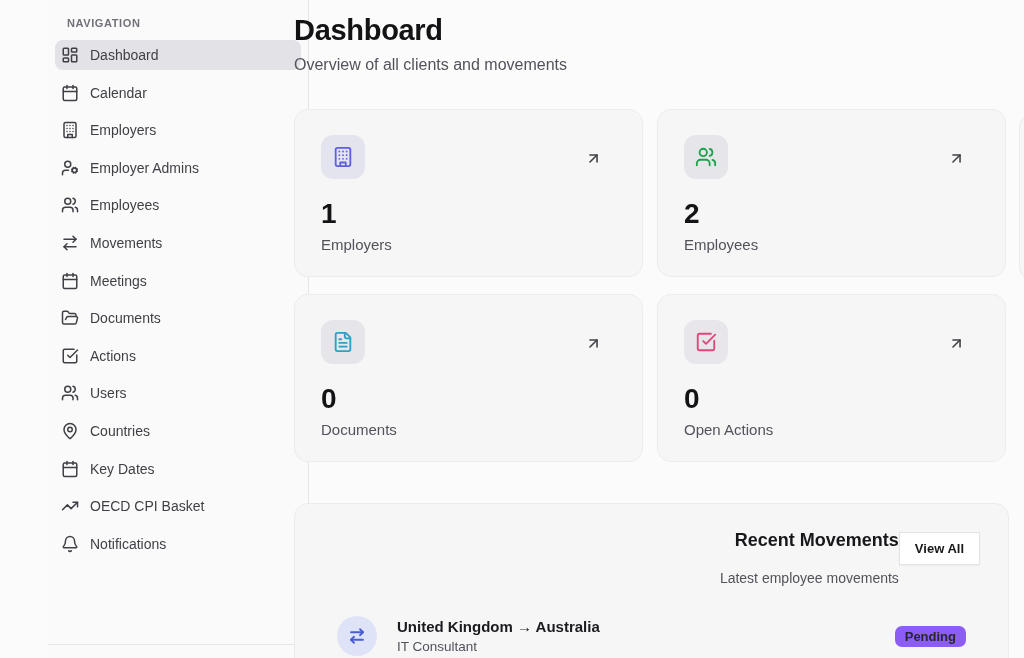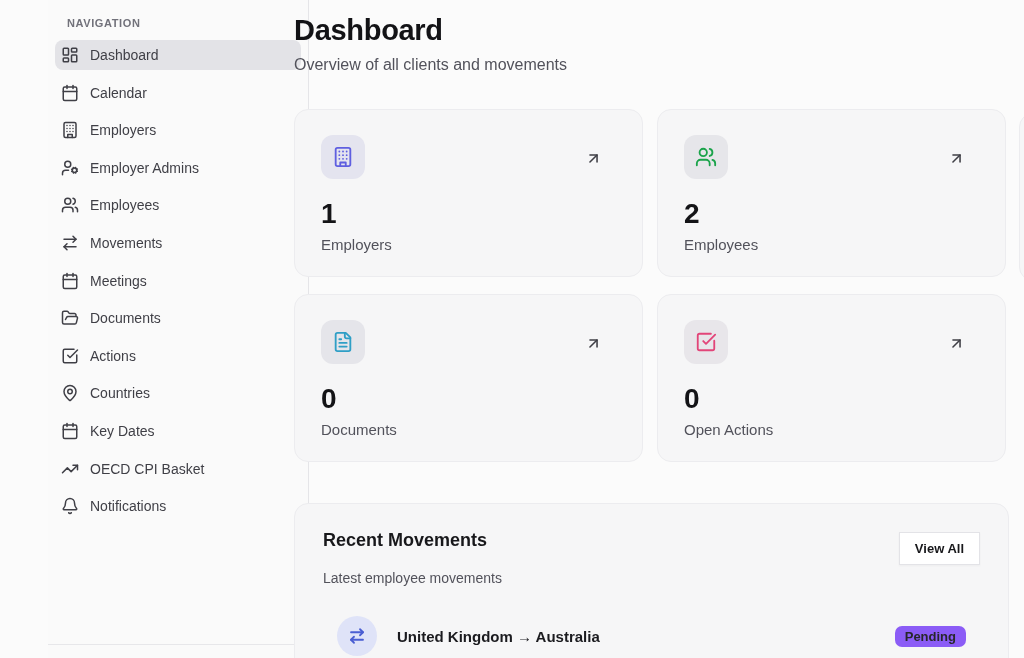--- a/index.html
+++ b/index.html
@@ -56,21 +56,21 @@
   .stat-value { margin-top:21px; font-size:28px; font-weight:700; line-height:1; color:#141417; }
   .stat-label { margin-top:8px; font-size:15px; color:#52525b; }
 
   .stat-card-partial {
     position:absolute; left:1019px; top:113px; width:80px; height:168px;
   }
 
   
   .recent-card { margin-top:41px; width:715px; height:240px; padding:26px 28px; }
   .recent-header { display:flex; align-items:flex-start; }
-  .recent-titles { flex:1; }
+  .recent-titles { flex:1;text-align:right; }
   .recent-title { font-size:18px; font-weight:700; color:#18181b; }
   .recent-subtitle { margin-top:19px; font-size:14px; color:#52525b; }
   .view-all-btn {
     margin-top:2px; background:#ffffff; border:1px solid #e3e3e7; border-radius:0;
     padding:8px 15px; font-size:13px; font-weight:700; color:#18181b;
     font-family:"Liberation Sans", sans-serif; cursor:pointer;
     box-shadow:0 1px 2px rgba(0,0,0,.04);
   }
   .movement-row { margin-top:30px; display:flex; align-items:center; padding:0 0 0 14px; }
   .movement-avatar {
@@ -192,20 +192,31 @@
     <span class="nav-label">Documents</span>
   </div>
       <div class="nav-item">
     <span class="nav-icon icon">
           <svg viewBox="0 0 24 24" fill="none" stroke="currentColor" stroke-width="2" stroke-linecap="round" stroke-linejoin="round">
             <path d="M21 10.656V19a2 2 0 0 1-2 2H5a2 2 0 0 1-2-2V5a2 2 0 0 1 2-2h12.344"></path>
             <path d="m9 11 3 3L22 4"></path>
           </svg>
         </span>
     <span class="nav-label">Actions</span>
+  </div>
+      <div class="nav-item">
+    <span class="nav-icon icon">
+          <svg viewBox="0 0 24 24" fill="none" stroke="currentColor" stroke-width="2" stroke-linecap="round" stroke-linejoin="round">
+            <path d="M16 21v-2a4 4 0 0 0-4-4H6a4 4 0 0 0-4 4v2"></path>
+            <circle cx="9" cy="7" r="4"></circle>
+            <path d="M22 21v-2a4 4 0 0 0-3-3.87"></path>
+            <path d="M16 3.13a4 4 0 0 1 0 7.75"></path>
+          </svg>
+        </span>
+    <span class="nav-label">Users</span>
   </div>
       <div class="nav-item">
     <span class="nav-icon icon">
           <svg viewBox="0 0 24 24" fill="none" stroke="currentColor" stroke-width="2" stroke-linecap="round" stroke-linejoin="round">
             <path d="M20 10c0 4.993-5.539 10.193-7.399 11.799a1 1 0 0 1-1.202 0C9.539 20.193 4 14.993 4 10a8 8 0 0 1 16 0"></path>
             <circle cx="12" cy="10" r="3"></circle>
           </svg>
         </span>
     <span class="nav-label">Countries</span>
   </div>
@@ -350,20 +361,21 @@
               <svg viewBox="0 0 24 24" fill="none" stroke="currentColor" stroke-width="2.4" stroke-linecap="round" stroke-linejoin="round">
                 <path d="m16 3 4 4-4 4"></path>
                 <path d="M20 7H4"></path>
                 <path d="m8 21-4-4 4-4"></path>
                 <path d="M4 17h16"></path>
               </svg>
             </span>
     </div>
     <div class="movement-info">
       <div class="movement-route">United Kingdom → Australia</div>
+      <div class="movement-role">IT Consultant</div>
     </div>
     <span class="movement-badge">Pending</span>
   </div>
       </div>
   </section>
 </main>
 
 <div class="card stat-card-partial"></div>
 
 </body></html>

